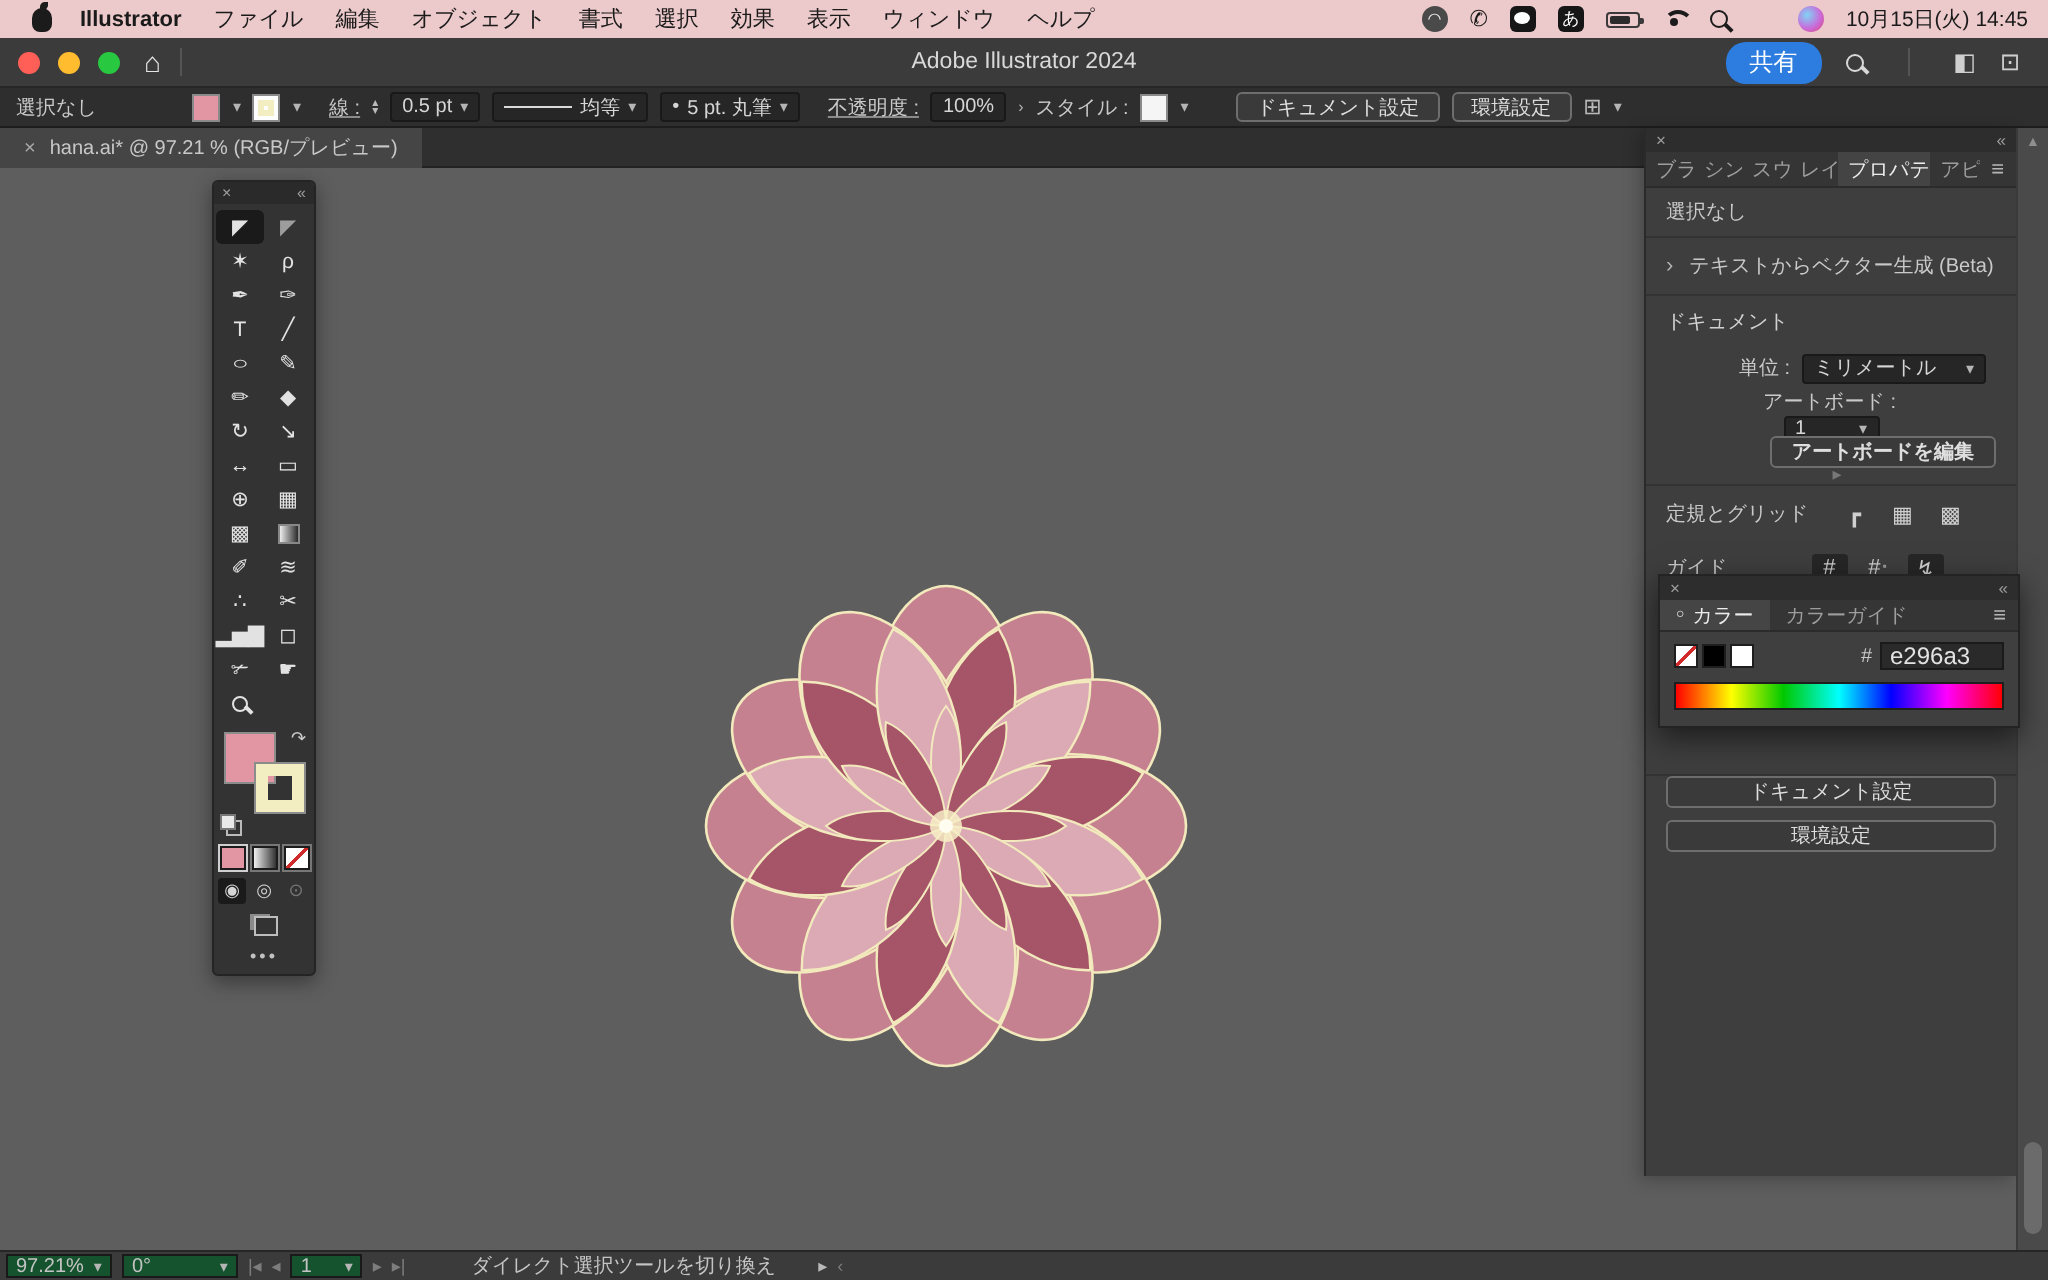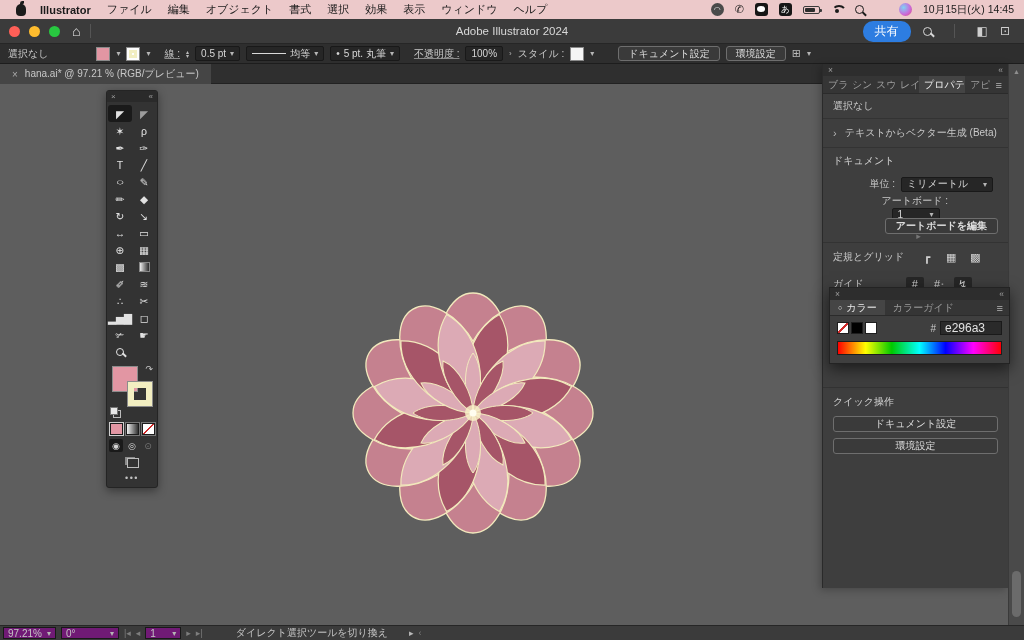--- a/index.html
+++ b/index.html
@@ -150,21 +150,21 @@
     background:linear-gradient(90deg,#ff0000,#ffff00 17%,#00c800 33%,#00ffff 50%,#0000ff 66%,#ff00ff 83%,#ff0004);}
 
   
   .gutter{position:absolute;left:1008px;top:64px;width:16px;height:561px;background:#4a4a4a;border-left:1px solid #3a3a3a;}
   .gutter .chev{position:absolute;top:4px;left:4px;color:#8f8f8f;font-size:7px;}
   .gutter .thumb{position:absolute;left:3px;bottom:8px;width:9px;height:46px;background:#6b6b6b;border-radius:5px;}
 
   
   .statusbar{position:absolute;left:0;top:625px;width:1024px;height:15px;background:#3b3b3b;border-top:1px solid #262626;
     display:flex;align-items:center;font-size:10px;color:#c4c4c4;gap:5px;padding:0 3px;}
-  .sb-box{background:#701a75;border:1px solid #191919;height:12px;display:inline-flex;align-items:center;gap:5px;padding:0 4px;}
+  .sb-box{background:#14532d;border:1px solid #191919;height:12px;display:inline-flex;align-items:center;gap:5px;padding:0 4px;}
   .sb-dim{color:#7d7d7d;font-size:9px;}
   .sb-hint{margin-left:28px;}
   .sb-arr{color:#b9b9b9;font-size:9px;margin-left:16px;}
 </style>
 </head>
 <body>
 
 <div class="screen">
 
   <div class="menubar">
@@ -477,23 +477,20 @@
         <span class="iconcell">▩</span>
       </div>
       <div class="p-row" style="height:26px;">
         <span>ガイド</span>
         <span class="iconcell active" style="margin-left:42px;">#</span>
         <span class="iconcell">#<span class="locksub">▪</span></span>
         <span class="iconcell active">↯</span>
       </div>
       <div style="height:82px;"></div>
       <div class="p-hr" style="margin-top:8px;"></div>
-      <div class="p-row p-section" style="height:28px;">
-        <span>クイック操作</span>
-      </div>
       <div class="fullbtn">ドキュメント設定</div>
       <div style="height:6px;"></div>
       <div class="fullbtn">環境設定</div>
     </div>
   </div>
 
   <div class="colorpanel">
     <div class="p-head">
       <span>×</span>
       <span>«</span>

